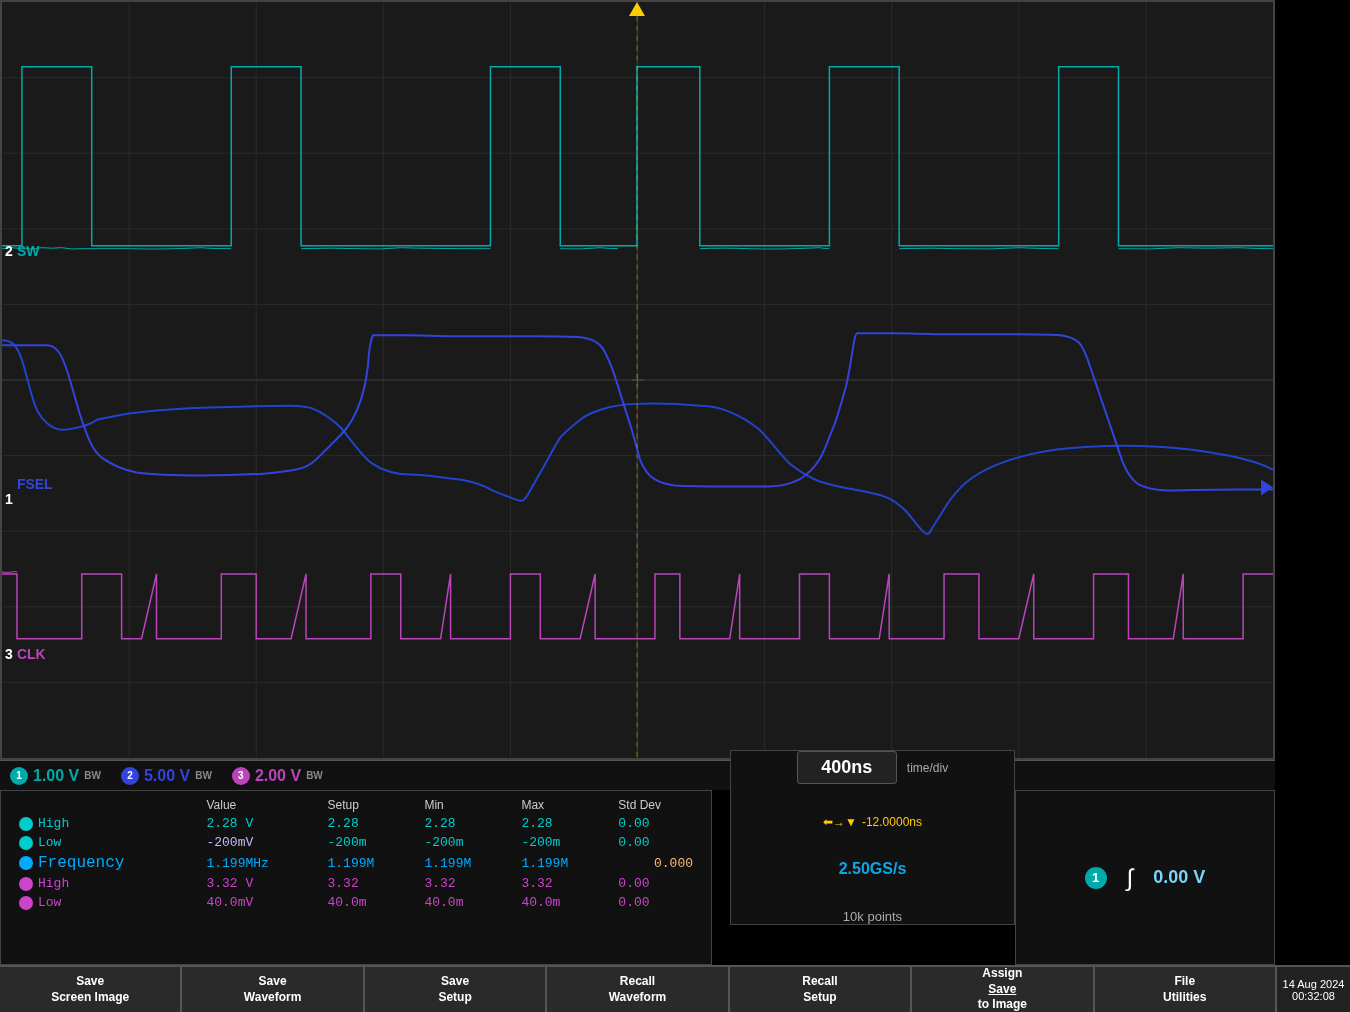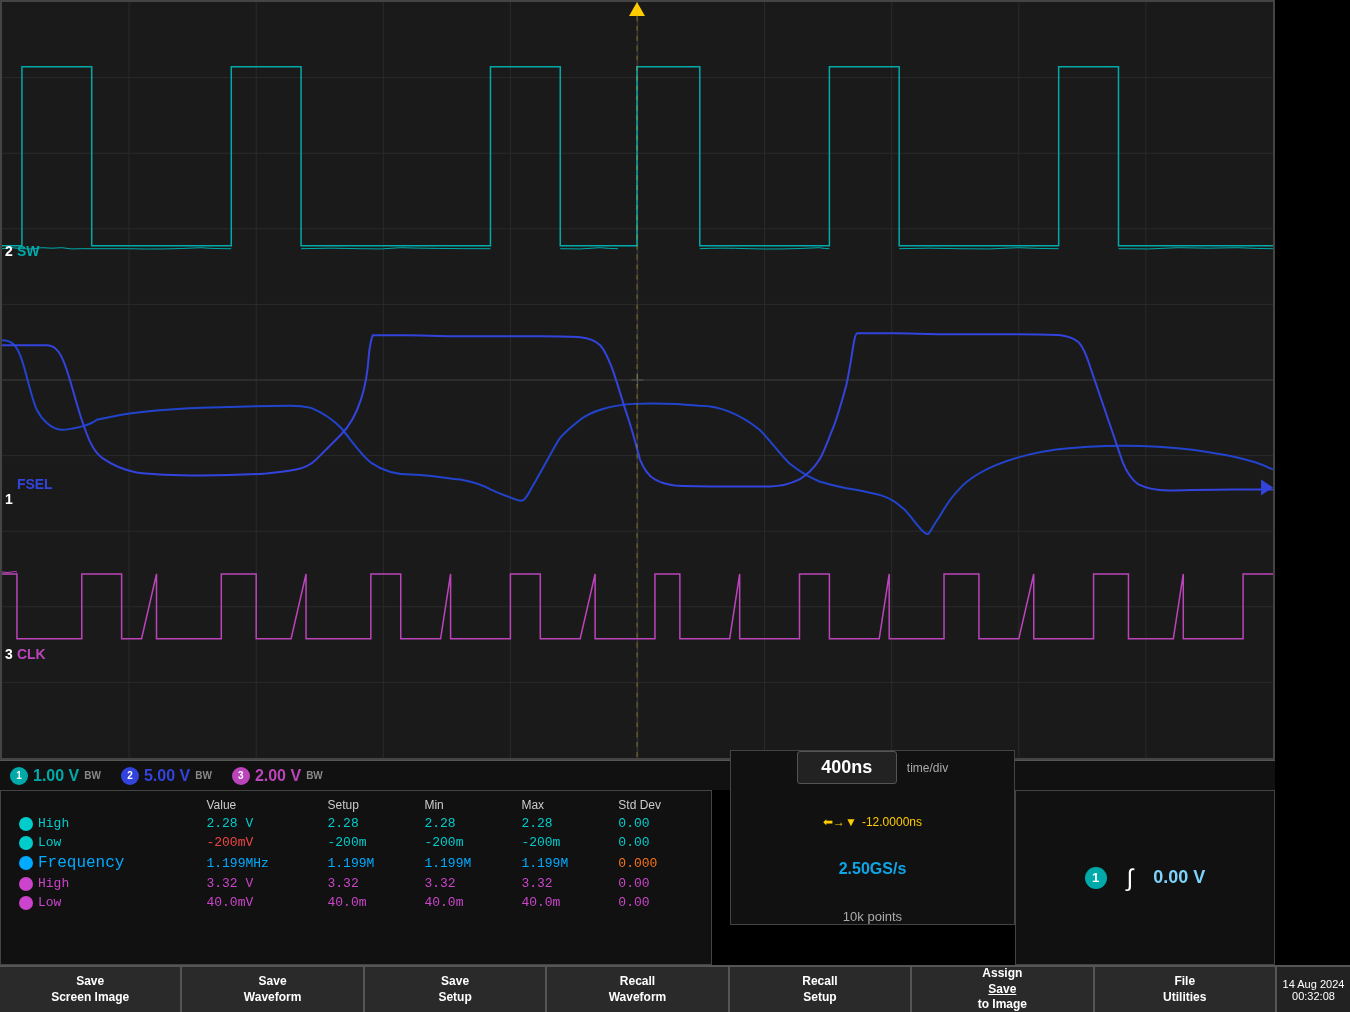--- a/index.html
+++ b/index.html
@@ -367,38 +367,38 @@
           <td style="color: rgb(0, 204, 204);">2.28</td>
           <td style="color: rgb(0, 204, 204);">0.00</td>
         </tr>
         <tr>
           <td>
             <div class="meas-label">
               <span class="meas-dot" style="background:#00cccc;"></span>
               <span style="color:#00cccc; font-size:13px;">Low</span>
             </div>
           </td>
-          <td style="color: #ef4444;">-200mV</td>
+          <td style="color: #c4b5fd;">-200mV</td>
           <td style="color: rgb(0, 204, 204);">-200m</td>
           <td style="color: rgb(0, 204, 204);">-200m</td>
           <td style="color: rgb(0, 204, 204);">-200m</td>
           <td style="color: rgb(0, 204, 204);">0.00</td>
         </tr>
         <tr>
           <td>
             <div class="meas-label">
               <span class="meas-dot" style="background:#00aaff;"></span>
               <span style="color:#00aaff; font-size:16px;">Frequency</span>
             </div>
           </td>
           <td style="color: rgb(0, 170, 255);">1.199MHz</td>
           <td style="color: rgb(0, 170, 255);">1.199M</td>
           <td style="color: rgb(0, 170, 255);">1.199M</td>
           <td style="color: rgb(0, 170, 255);">1.199M</td>
-          <td style="color: #f97316;">0.000</td>
+          <td style="color: #fdba74; text-align: right;">0.000</td>
         </tr>
         <tr>
           <td>
             <div class="meas-label">
               <span class="meas-dot" style="background:#cc44cc;"></span>
               <span style="color:#cc44cc; font-size:13px;">High</span>
             </div>
           </td>
           <td style="color: rgb(204, 68, 204);">3.32 V</td>
           <td style="color: rgb(204, 68, 204);">3.32</td>

